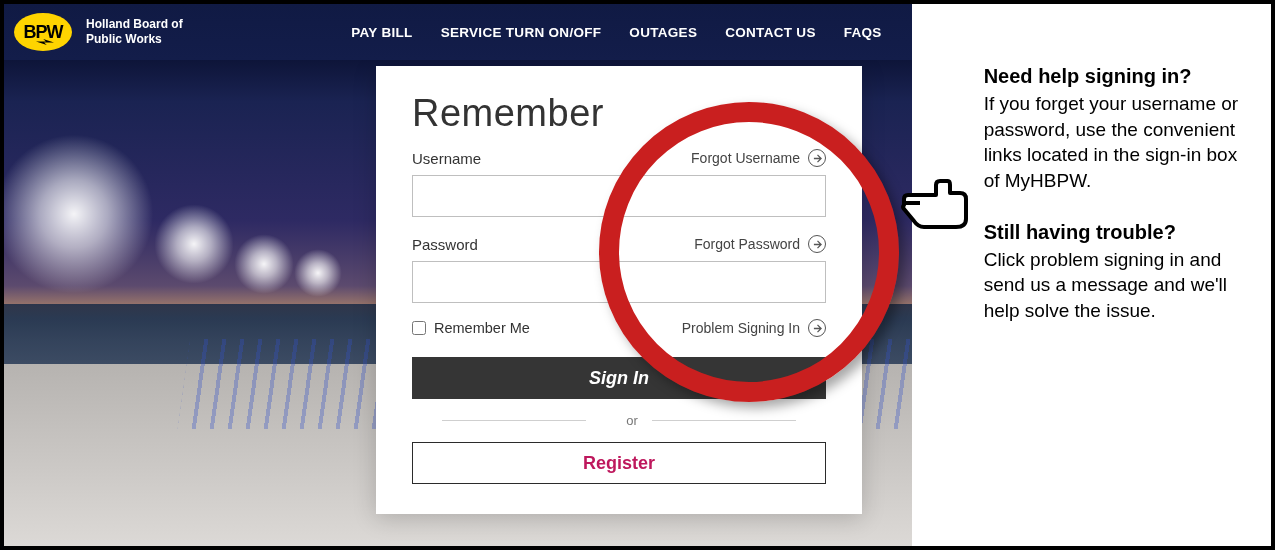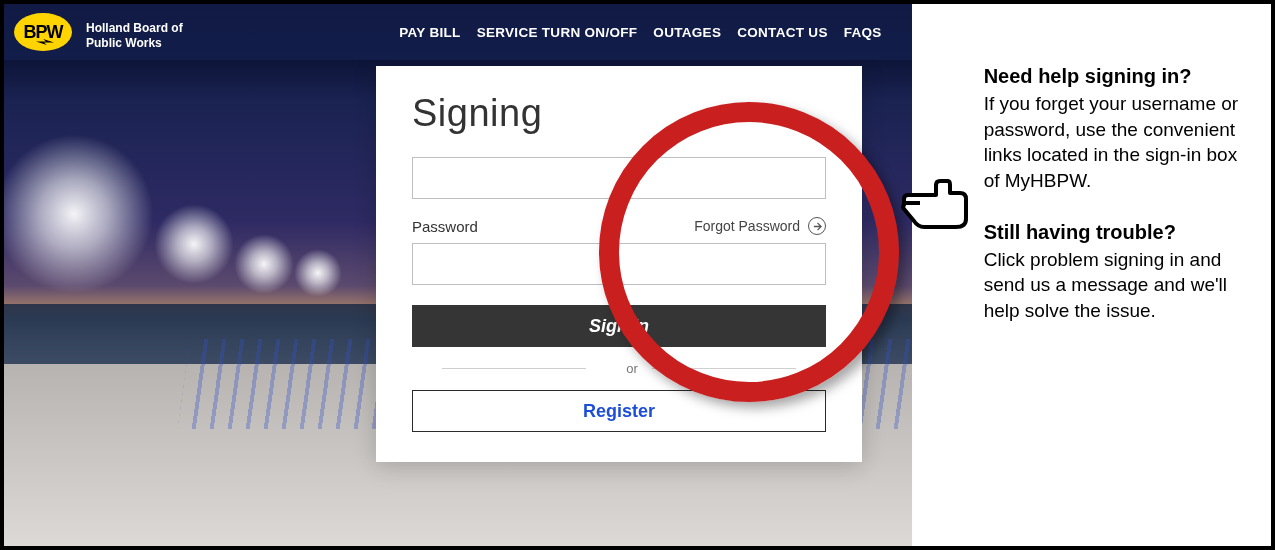--- a/index.html
+++ b/index.html
@@ -42,35 +42,35 @@
   .g3 { left:230px; top:230px; width:60px; height:60px; }
   .g4 { left:290px; top:245px; width:48px; height:48px; }
 
   
   .header {
     position: absolute; top:0; left:0; right:0; height:56px;
     background: linear-gradient(to bottom, #101a44 0%, #131d4a 100%);
     display:flex; align-items:center; padding:0 30px 0 10px;
     z-index: 5;
   }
-  .logo-wrap { display:flex; align-items:flex-end; gap:14px; }
+  .logo-wrap { display:flex; align-items:center; gap:14px; }
   .logo-badge {
     width:58px; height:38px; border-radius:50%/50%; background:#ffd400;
     display:flex; align-items:center; justify-content:center;
     font-weight:900; font-size:18px; color:#000; letter-spacing:-1px;
     position:relative;
   }
   .logo-badge::after{
     content:""; position:absolute; bottom:6px; left:22px; width:18px; height:6px;
     background:#000; clip-path: polygon(0 40%, 55% 40%, 40% 0, 100% 60%, 45% 60%, 60% 100%);
   }
   .org {
     color:#fff; font-size:12px; line-height:1.25; font-weight:600;
   }
-  .nav { margin-left:auto; display:flex; gap:16px; }
+  .nav { margin-left:auto; display:flex; gap:28px; }
   .nav a { color:#fff; text-decoration:none; font-size:13.5px; font-weight:700; letter-spacing:.3px; cursor:pointer; }
 
   
   .card {
     position:absolute; left:372px; top:62px; width:486px; background:#fff;
     padding:26px 36px 30px 36px; z-index:3;
     box-shadow: 0 4px 22px rgba(0,0,0,.18);
   }
   .card h1 { font-weight:300; font-size:38px; color:#333; letter-spacing:.5px; margin-bottom:14px; }
   .row { display:flex; justify-content:space-between; align-items:center; margin-top:6px; }
@@ -90,21 +90,21 @@
   .row2 { display:flex; justify-content:space-between; align-items:center; margin-top:-2px; }
   .signin {
     width:100%; height:42px; margin-top:20px; border:none; cursor:pointer;
     background:#353535; color:#fff; font-size:18px; font-weight:600;font-style:italic;
   }
   .orwrap { display:flex; align-items:center; gap:14px; margin:14px 30px; }
   .orwrap .line { flex:1; height:1px; background:#cfcfcf; }
   .orwrap .or { font-size:13px; color:#777;margin-left:26px; }
   .register {
     width:100%; height:42px; border:1.5px solid #2b2b2b; background:#fff;
-    color:#1d4ed8; font-size:18px; font-weight:600; cursor:pointer;
+    color:#be185d; font-size:18px; font-weight:600; cursor:pointer;
   }
 
   
   .hl {
     position:absolute; left:595px; top:98px; width:300px; height:300px;
     border:20px solid #c91f1f; border-radius:50%; z-index:4;
     box-shadow: 6px 6px 12px rgba(0,0,0,.35);
     pointer-events:none;
   }
 
@@ -144,37 +144,62 @@
       <nav class="nav">
         <a>PAY BILL</a>
         <a>SERVICE TURN ON/OFF</a>
         <a>OUTAGES</a>
         <a>CONTACT US</a>
         <a>FAQS</a>
       </nav>
     </div>
 
     <div class="card">
-      <h1>Signing</h1>
-
+      <h1>Remember</h1>
+
+      <div class="row">
+        <span class="lbl">Username</span>
+        <span class="flink">
+          <span>Forgot Username</span>
+          <span class="circ-arrow">
+            <svg viewBox="0 0 10 10">
+                <path d="M1 5h7M5 1l4 4-4 4" fill="none" stroke="#555" stroke-width="1.4"></path>
+              </svg>
+          </span>
+        </span>
+      </div>
       <input class="inp" type="text" value="" style="">
 
       <div class="row" style="margin-top:18px;align-items:flex-end;">
         <span class="lbl">Password</span>
         <span class="flink">
           <span>Forgot Password</span>
           <span class="circ-arrow">
             <svg viewBox="0 0 10 10">
                 <path d="M1 5h7M5 1l4 4-4 4" fill="none" stroke="#555" stroke-width="1.4"></path>
               </svg>
           </span>
         </span>
       </div>
       <input class="inp" type="password" value="" style="">
 
+      <div class="row2">
+        <label class="remember">
+          <input type="checkbox" style="">
+          <span>Remember Me</span>
+        </label>
+        <span class="flink" style="margin-top:18px;">
+          <span>Problem Signing In</span>
+          <span class="circ-arrow">
+            <svg viewBox="0 0 10 10">
+                <path d="M1 5h7M5 1l4 4-4 4" fill="none" stroke="#555" stroke-width="1.4"></path>
+              </svg>
+          </span>
+        </span>
+      </div>
 
       <button class="signin">Sign In</button>
 
       <div class="orwrap">
         <span class="line"></span>
         <span class="or">or</span>
         <span class="line"></span>
       </div>
 
       <button class="register">Register</button>

